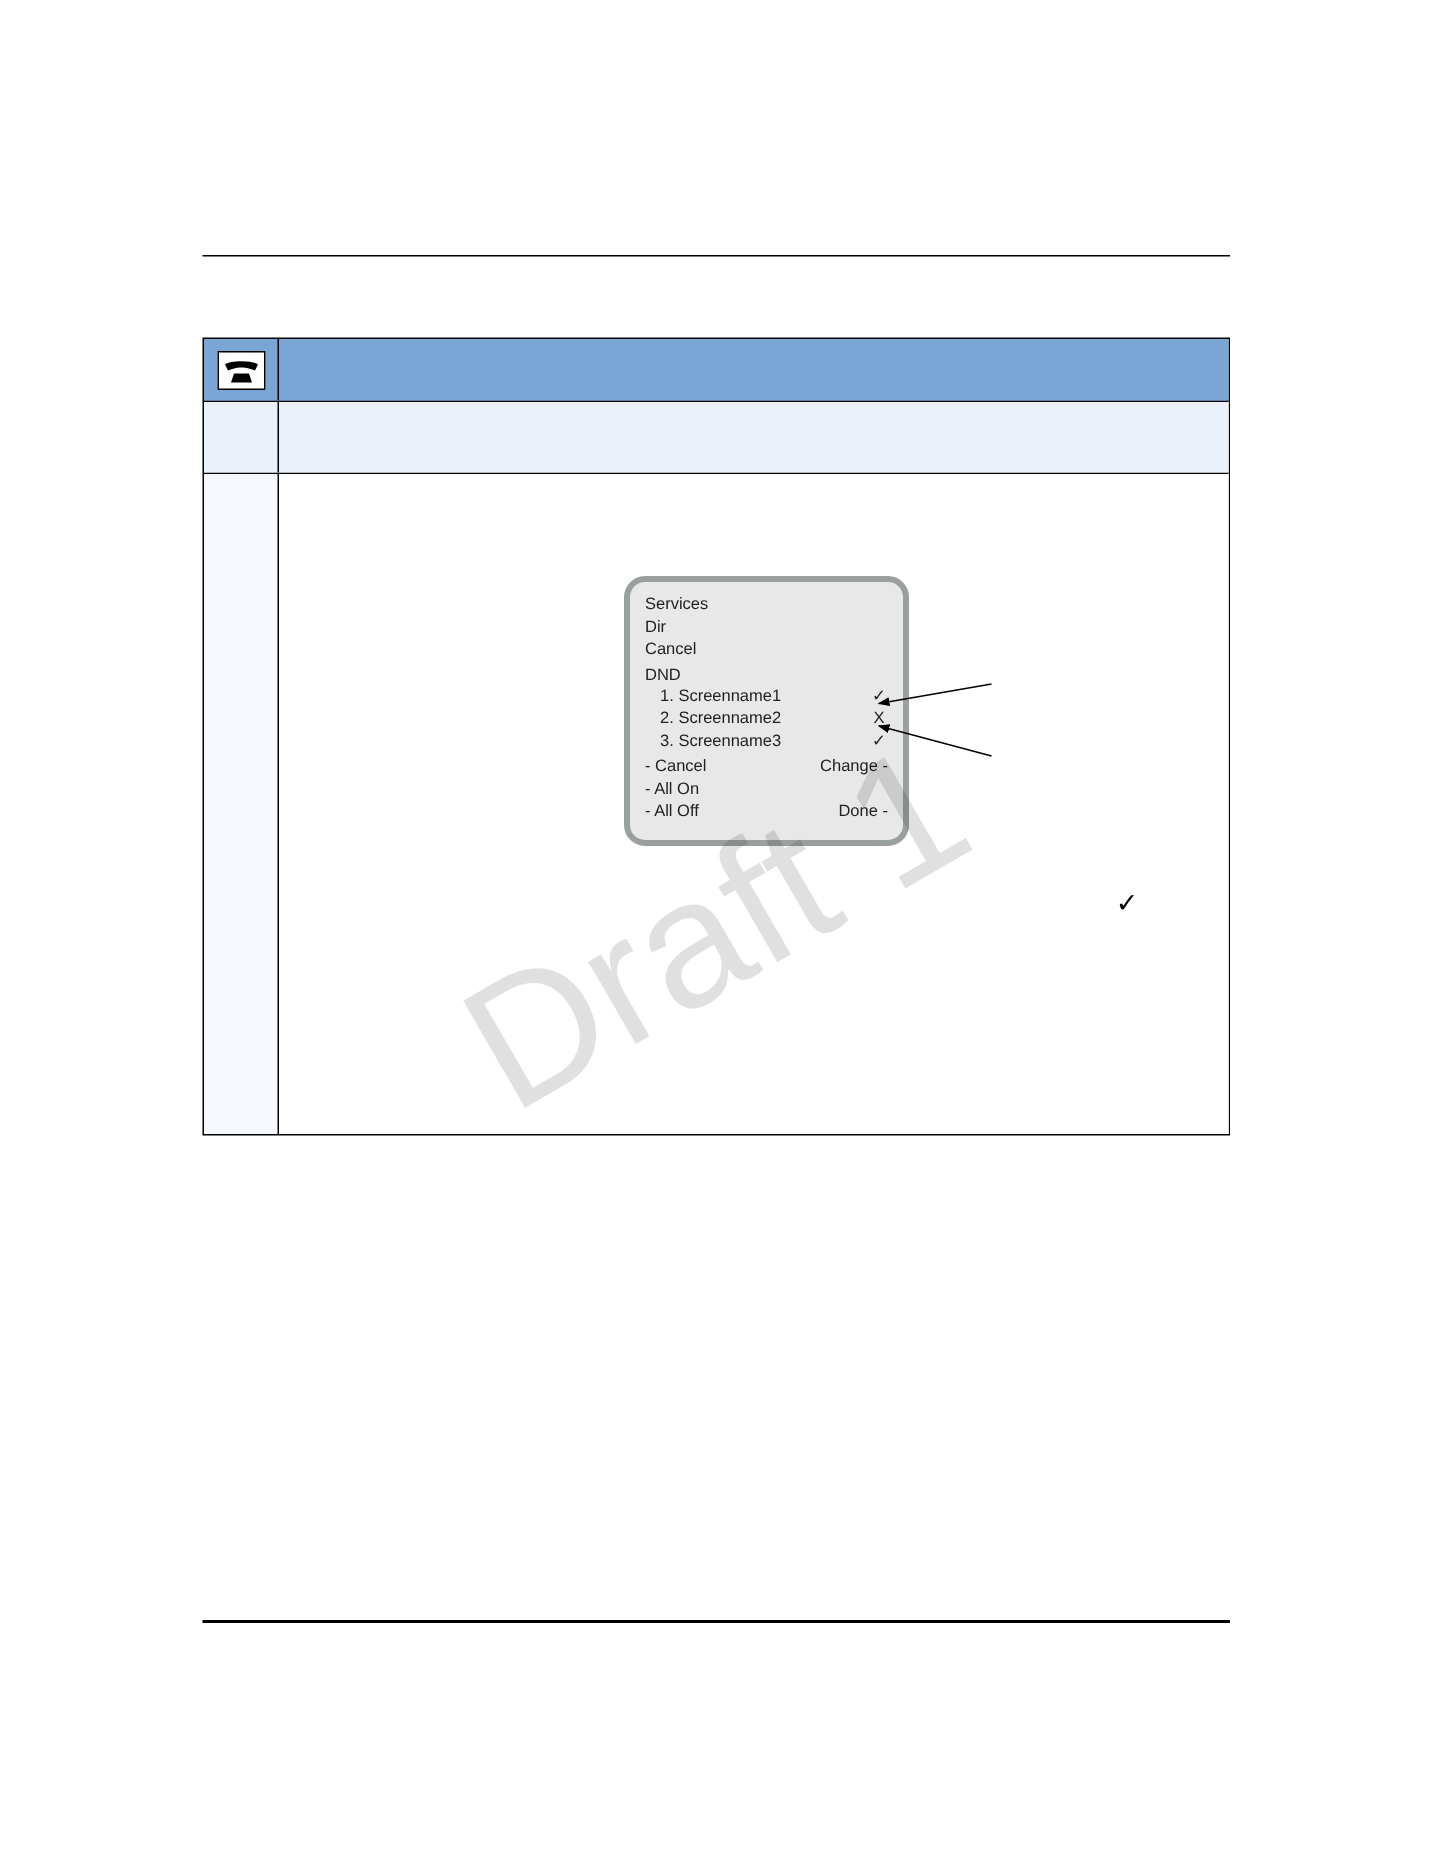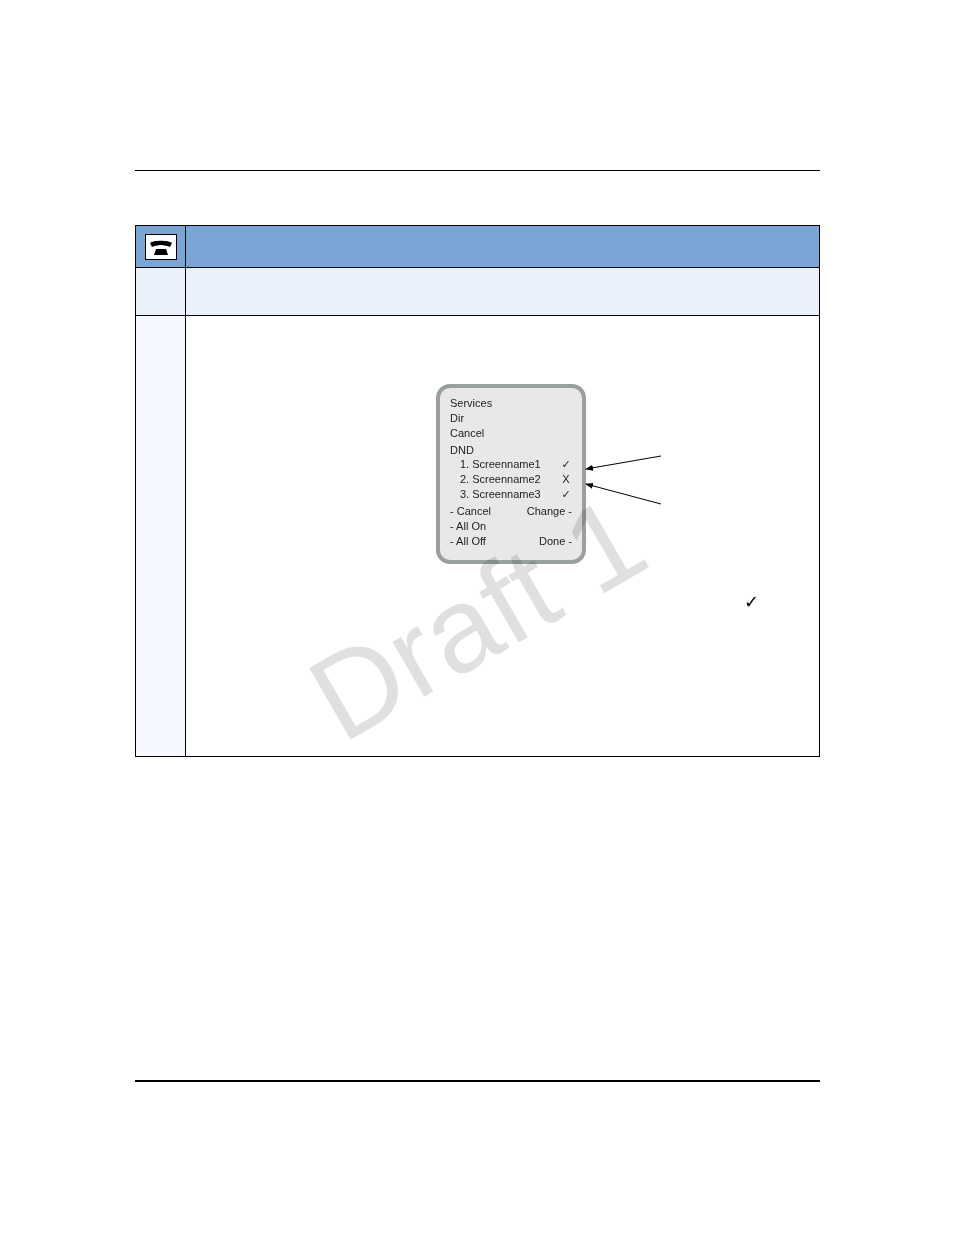--- a/index.html
+++ b/index.html
@@ -98,29 +98,28 @@
   .content-rightcell {
     flex: 1;
     background: #fff;
     position: relative;
     padding: 12px 14px 18px 14px;
   }
   .phone-screen {
     position: absolute;
     left: 230px;
     top: 68px;
-    width: 150px;
+    width: 190px;
     border: 4px solid #9aa0a0;
     border-radius: 14px;
     background: #e8e8e8;
     padding: 8px 10px 10px 10px;
     font-size: 11px;
     line-height: 1.35;
     color: #222;
-    margin-left: 20px;
   }
   .phone-screen .group {
     margin-bottom: 2px;
   }
   .phone-screen .line {
     white-space: pre;
   }
   .phone-screen .list {
     padding-left: 10px;
   }

